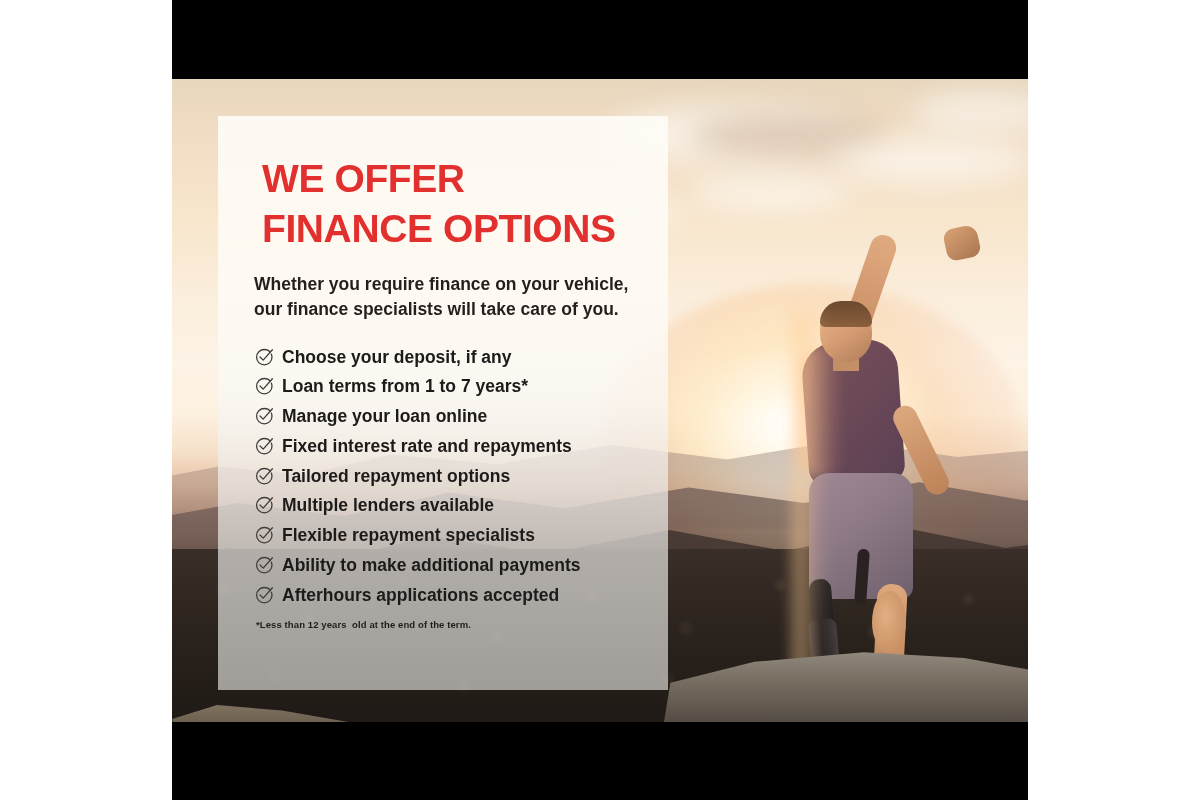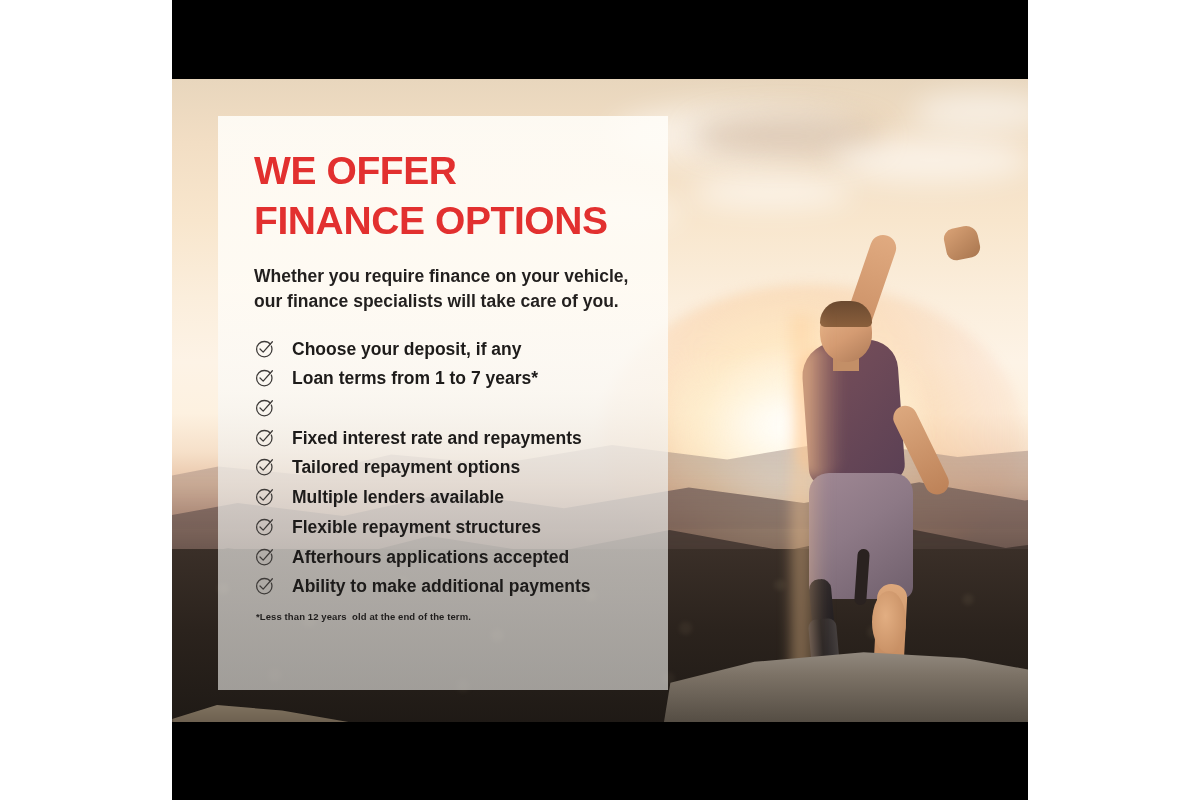--- a/index.html
+++ b/index.html
@@ -312,21 +312,21 @@
         rgba(255,252,246,0.88) 30%,
         rgba(250,248,244,0.82) 48%,
         rgba(238,236,232,0.76) 62%,
         rgba(224,222,218,0.72) 76%,
         rgba(214,212,208,0.70) 100%);
     box-sizing: border-box;
     padding: 30px 34px 0 36px;
   }
 
   .headline {
-    margin: 0;
+    margin: 8px;
     font-size: 39px;
     line-height: 1.28;
     font-weight: bold;
     letter-spacing: -0.4px;
     color: #e2302f;
     text-transform: uppercase;
   }
   .intro {
     margin: 18px 0 0 0;
     font-size: 17.5px;
@@ -337,21 +337,21 @@
   }
 
   .feature-list {
     list-style: none;
     margin: 26px 0 0 0;
     padding: 0;
   }
   .feature-item {
     display: flex;
     align-items: center;
-    gap: 19px;
+    gap: 9px;
     margin-bottom: 10.5px;
   }
   .check-icon {
     flex: 0 0 auto;
     width: 19px;
     height: 19px;
     display: block;
     color: #3e3b39;
   }
   .feature-text {
@@ -445,20 +445,21 @@
               <path d="M7.6 11.4 L11.6 15.3 L23.2 2.2" fill="none" stroke="currentColor" stroke-width="1.6" stroke-linecap="round" stroke-linejoin="round"></path>
             </svg>
             <span class="feature-text">Loan terms from 1 to 7 years*</span>
           </li>
 
           <li class="feature-item">
             <svg class="check-icon" viewBox="0 0 24 24" aria-hidden="true">
               <path d="M20.5 5.3 C19 3.2 16.2 1.9 13 1.9 C7.6 1.9 3.3 6.2 3.3 11.6 C3.3 17 7.6 21.3 13 21.3 C18.4 21.3 22.7 17 22.7 11.6 C22.7 10.2 22.4 8.9 21.9 7.7" fill="none" stroke="currentColor" stroke-width="1.6" stroke-linecap="round"></path>
               <path d="M7.6 11.4 L11.6 15.3 L23.2 2.2" fill="none" stroke="currentColor" stroke-width="1.6" stroke-linecap="round" stroke-linejoin="round"></path>
             </svg>
+            <span class="feature-text">Manage your loan online</span>
           </li>
 
           <li class="feature-item">
             <svg class="check-icon" viewBox="0 0 24 24" aria-hidden="true">
               <path d="M20.5 5.3 C19 3.2 16.2 1.9 13 1.9 C7.6 1.9 3.3 6.2 3.3 11.6 C3.3 17 7.6 21.3 13 21.3 C18.4 21.3 22.7 17 22.7 11.6 C22.7 10.2 22.4 8.9 21.9 7.7" fill="none" stroke="currentColor" stroke-width="1.6" stroke-linecap="round"></path>
               <path d="M7.6 11.4 L11.6 15.3 L23.2 2.2" fill="none" stroke="currentColor" stroke-width="1.6" stroke-linecap="round" stroke-linejoin="round"></path>
             </svg>
             <span class="feature-text">Fixed interest rate and repayments</span>
           </li>
 
@@ -476,37 +477,37 @@
               <path d="M7.6 11.4 L11.6 15.3 L23.2 2.2" fill="none" stroke="currentColor" stroke-width="1.6" stroke-linecap="round" stroke-linejoin="round"></path>
             </svg>
             <span class="feature-text">Multiple lenders available</span>
           </li>
 
           <li class="feature-item">
             <svg class="check-icon" viewBox="0 0 24 24" aria-hidden="true">
               <path d="M20.5 5.3 C19 3.2 16.2 1.9 13 1.9 C7.6 1.9 3.3 6.2 3.3 11.6 C3.3 17 7.6 21.3 13 21.3 C18.4 21.3 22.7 17 22.7 11.6 C22.7 10.2 22.4 8.9 21.9 7.7" fill="none" stroke="currentColor" stroke-width="1.6" stroke-linecap="round"></path>
               <path d="M7.6 11.4 L11.6 15.3 L23.2 2.2" fill="none" stroke="currentColor" stroke-width="1.6" stroke-linecap="round" stroke-linejoin="round"></path>
             </svg>
-            <span class="feature-text">Flexible repayment structures</span>
+            <span class="feature-text">Flexible repayment specialists</span>
+          </li>
+
+          <li class="feature-item">
+            <svg class="check-icon" viewBox="0 0 24 24" aria-hidden="true">
+              <path d="M20.5 5.3 C19 3.2 16.2 1.9 13 1.9 C7.6 1.9 3.3 6.2 3.3 11.6 C3.3 17 7.6 21.3 13 21.3 C18.4 21.3 22.7 17 22.7 11.6 C22.7 10.2 22.4 8.9 21.9 7.7" fill="none" stroke="currentColor" stroke-width="1.6" stroke-linecap="round"></path>
+              <path d="M7.6 11.4 L11.6 15.3 L23.2 2.2" fill="none" stroke="currentColor" stroke-width="1.6" stroke-linecap="round" stroke-linejoin="round"></path>
+            </svg>
+            <span class="feature-text">Ability to make additional payments</span>
           </li>
 
           <li class="feature-item">
             <svg class="check-icon" viewBox="0 0 24 24" aria-hidden="true">
               <path d="M20.5 5.3 C19 3.2 16.2 1.9 13 1.9 C7.6 1.9 3.3 6.2 3.3 11.6 C3.3 17 7.6 21.3 13 21.3 C18.4 21.3 22.7 17 22.7 11.6 C22.7 10.2 22.4 8.9 21.9 7.7" fill="none" stroke="currentColor" stroke-width="1.6" stroke-linecap="round"></path>
               <path d="M7.6 11.4 L11.6 15.3 L23.2 2.2" fill="none" stroke="currentColor" stroke-width="1.6" stroke-linecap="round" stroke-linejoin="round"></path>
             </svg>
             <span class="feature-text">Afterhours applications accepted</span>
-          </li>
-
-          <li class="feature-item">
-            <svg class="check-icon" viewBox="0 0 24 24" aria-hidden="true">
-              <path d="M20.5 5.3 C19 3.2 16.2 1.9 13 1.9 C7.6 1.9 3.3 6.2 3.3 11.6 C3.3 17 7.6 21.3 13 21.3 C18.4 21.3 22.7 17 22.7 11.6 C22.7 10.2 22.4 8.9 21.9 7.7" fill="none" stroke="currentColor" stroke-width="1.6" stroke-linecap="round"></path>
-              <path d="M7.6 11.4 L11.6 15.3 L23.2 2.2" fill="none" stroke="currentColor" stroke-width="1.6" stroke-linecap="round" stroke-linejoin="round"></path>
-            </svg>
-            <span class="feature-text">Ability to make additional payments</span>
           </li>
 
         </ul>
 
         <div class="footnote">*Less than 12 years  old at the end of the term.</div>
 
       </div>
 
     </div>
   </div>

